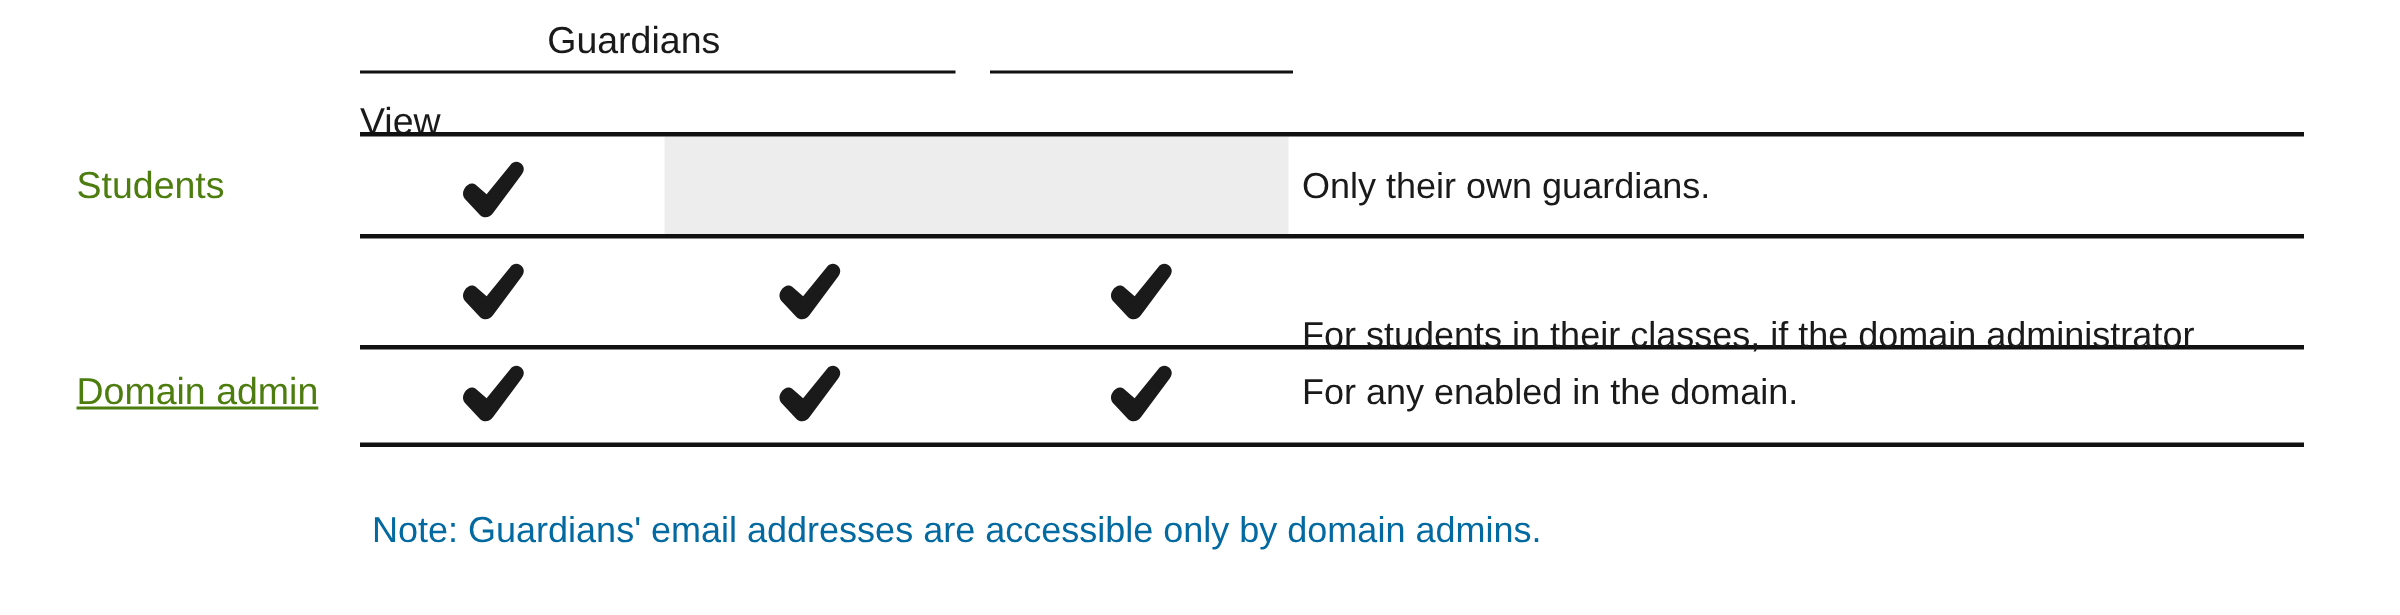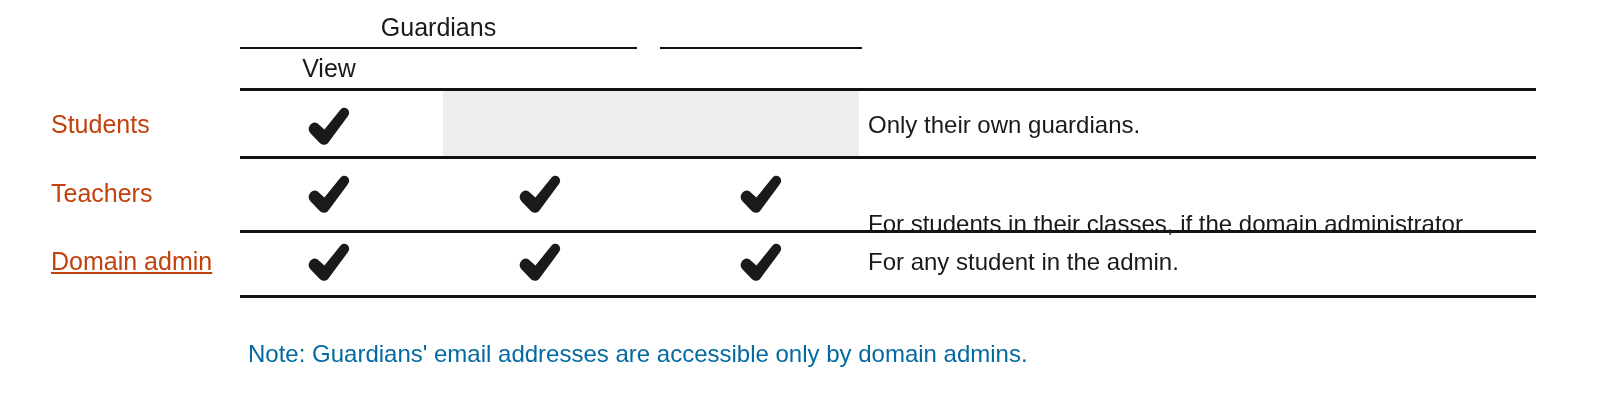--- a/index.html
+++ b/index.html
@@ -33,33 +33,32 @@
   
   .group-head {
     position: absolute;
     top: 12px;
     font-size: 25px;
     line-height: 30px;
     text-align: center;
     white-space: nowrap;
     color: #1a1a1a;
   }
-  #group-guardians { left: 240px; width: 397px; }
+  #group-guardians { left: 224px; width: 397px; }
   #group-invitations { left: 660px; width: 202px; }
 
   #rule-guardians { left: 240px; top: 47px; width: 397px; }
   #rule-invitations { left: 660px; top: 47px; width: 202px; }
 
   
   .sub-head {
     position: absolute;
-    top: 53px;
+    top: 66px;
     font-size: 25px;
     line-height: 30px;
-    text-align: center;
     white-space: nowrap;
     color: #1a1a1a;
   }
   #sub-view      { left: 240px; width: 178px; }
   #sub-modify    { left: 443px; width: 194px; }
   #sub-viewmod   { left: 660px; width: 202px; }
 
   
   #rule-header-bottom { left: 240px; top: 88px;  width: 1296px; }
   #rule-row1          { left: 240px; top: 156px; width: 1296px; }
@@ -76,21 +75,21 @@
     background: #ededed;
   }
 
   
   .row-label {
     position: absolute;
     left: 51px;
     font-size: 25px;
     line-height: 30px;
     white-space: nowrap;
-    color: #c2410c;
+    color: #4d7c0f;
   }
   #label-students     { top: 109px; }
   #label-teachers     { top: 178px; }
   #label-domain-admin { top: 246px; text-decoration: underline; }
 
   
   .check {
     position: absolute;
     width: 50px;
     height: 44px;
@@ -147,21 +146,20 @@
 
   <div id="shade-students-modify"></div>
 
   <div class="rule" id="rule-header-bottom"></div>
   <div class="rule" id="rule-row1"></div>
   <div class="rule" id="rule-row2"></div>
   <div class="rule" id="rule-row3"></div>
 
   <div class="row-label" id="label-students">Students</div>
 
-  <div class="row-label" id="label-teachers">Teachers</div>
 
   <div class="row-label" id="label-domain-admin">Domain admin</div>
 
   <div class="check col-view row-y1">
     <svg viewBox="0 0 50 44" xmlns="http://www.w3.org/2000/svg" aria-hidden="true">
       <path d="M6.5 21.0 C8.6 17.4 12.0 16.3 14.7 18.6 L21.4 24.5 L37.4 4.8 C39.8 1.9 43.6 2.4 45.4 5.2 C46.7 7.2 46.3 9.3 44.8 11.3 L25.6 37.2 C23.3 40.3 19.4 40.7 16.8 38.1 L7.6 28.4 C5.4 26.1 5.1 23.4 6.5 21.0 Z" fill="#1a1a1a"></path>
     </svg>
   </div>
 
   <div class="check col-view row-y2">
@@ -195,17 +193,17 @@
       <path d="M6.5 21.0 C8.6 17.4 12.0 16.3 14.7 18.6 L21.4 24.5 L37.4 4.8 C39.8 1.9 43.6 2.4 45.4 5.2 C46.7 7.2 46.3 9.3 44.8 11.3 L25.6 37.2 C23.3 40.3 19.4 40.7 16.8 38.1 L7.6 28.4 C5.4 26.1 5.1 23.4 6.5 21.0 Z" fill="#1a1a1a"></path>
     </svg>
   </div>
 
   <div class="note-cell" id="note-students">Only their own guardians.</div>
 
   <div class="note-cell" id="note-teachers">
     <div>For students in their classes, if the domain administrator</div>
   </div>
 
-  <div class="note-cell" id="note-admin">For any student in the admin.</div>
+  <div class="note-cell" id="note-admin">For any enabled in the domain.</div>
 
   <div id="footnote">Note: Guardians' email addresses are accessible only by domain admins.</div>
 
 </div>
 
 </body></html>

